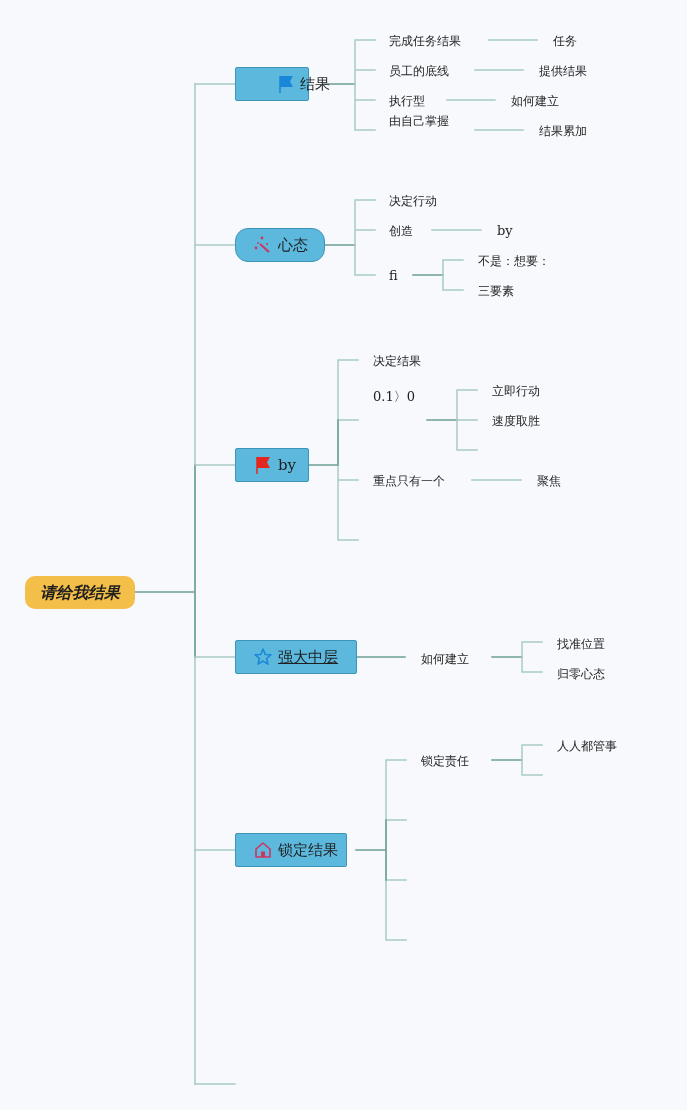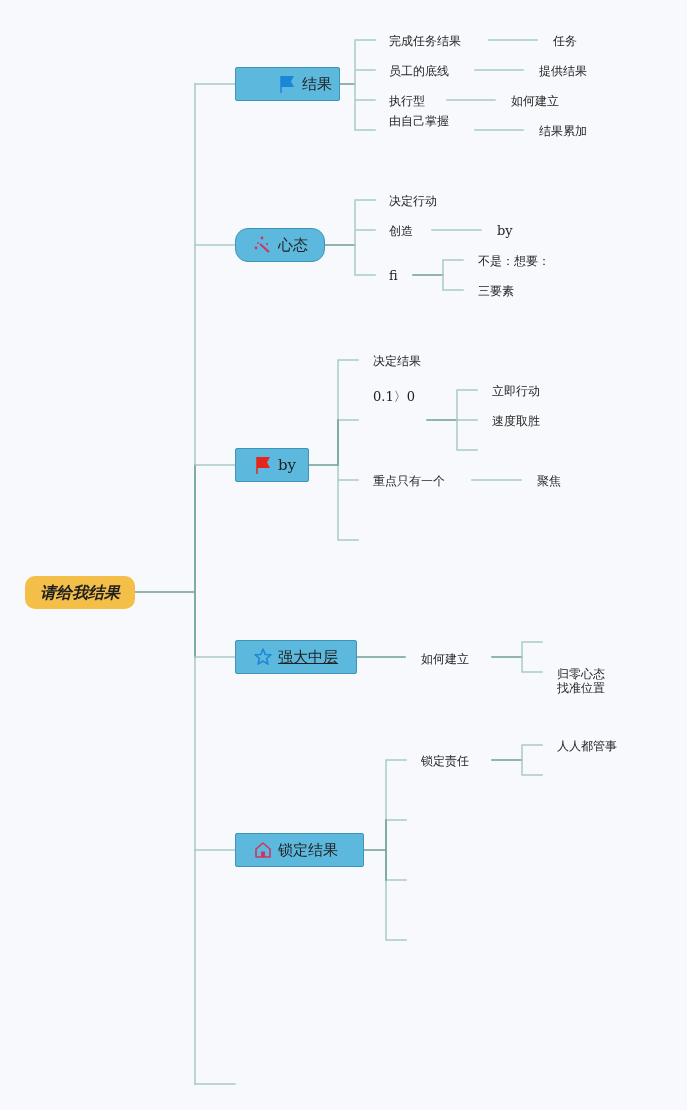--- a/index.html
+++ b/index.html
@@ -58,21 +58,21 @@
     <path d="M356 850 H386" stroke="#6e9e94" stroke-width="1.5"></path>
     <path d="M386 760 V940 M386 760 H406 M386 820 H406 M386 880 H406 M386 940 H406" stroke="#a9cbc5" stroke-width="1.5"></path>
     <path d="M386 820 V880" stroke="#6e9e94" stroke-width="1.5"></path>
     <path d="M492 760 H522" stroke="#6e9e94" stroke-width="1.5"></path>
     <path d="M522 745 V775 M522 745 H542 M522 775 H542" stroke="#a9cbc5" stroke-width="1.5"></path>
   </g>
 </svg>
 
 <div class="node root">请给我结果</div>
 
-<div class="node main" style="left:235px; top:67px; width:105px;padding-left:40px;">
+<div class="node main" style="left:235px; top:67px; width:74px;padding-left:40px;">
   <span class="ic">
     <svg viewBox="0 0 20 20">
         <path d="M4 2 V19" stroke="#1a86d8" stroke-width="1.5"></path>
         <path d="M4 2 H17 L14 7.5 L17 13 H4 Z" fill="#1a86d8"></path>
       </svg>
   </span>
   <span>结果</span>
 </div>
 <div class="node leaf" style="left:389px; top:32px;">完成任务结果</div>
 <div class="node leaf" style="left:553px; top:32px;">任务</div>
@@ -120,24 +120,24 @@
 
 <div class="node main" style="left:235px; top:640px; width:122px;text-decoration:underline;">
   <span class="ic">
     <svg viewBox="0 0 20 20">
         <path d="M10 2 L12.2 7.4 L18 7.8 L13.6 11.5 L15 17.2 L10 14.1 L5 17.2 L6.4 11.5 L2 7.8 L7.8 7.4 Z" fill="none" stroke="#1a86d8" stroke-width="1.5" stroke-linejoin="round"></path>
       </svg>
   </span>
   <span>强大中层</span>
 </div>
 <div class="node leaf" style="left:421px; top:650px;">如何建立</div>
-<div class="node leaf" style="left:557px; top:635px;margin-top:44px;">找准位置</div>
+<div class="node leaf" style="left:557px; top:635px;">找准位置</div>
 <div class="node leaf" style="left:557px; top:665px;">归零心态</div>
 
-<div class="node main" style="left:235px; top:833px; width:129px;">
+<div class="node main" style="left:235px; top:833px; width:112px;">
   <span class="ic">
     <svg viewBox="0 0 20 20">
         <path d="M3 9 L10 3 L17 9 V17 H3 Z" fill="none" stroke="#d2335f" stroke-width="1.6" stroke-linejoin="round"></path>
         <rect x="8" y="11.5" width="4" height="5.5" fill="#d2335f"></rect>
       </svg>
   </span>
   <span>锁定结果</span>
 </div>
 <div class="node leaf" style="left:421px; top:752px;text-align:center;">锁定责任</div>
 <div class="node leaf" style="left:557px; top:737px;">人人都管事</div>

